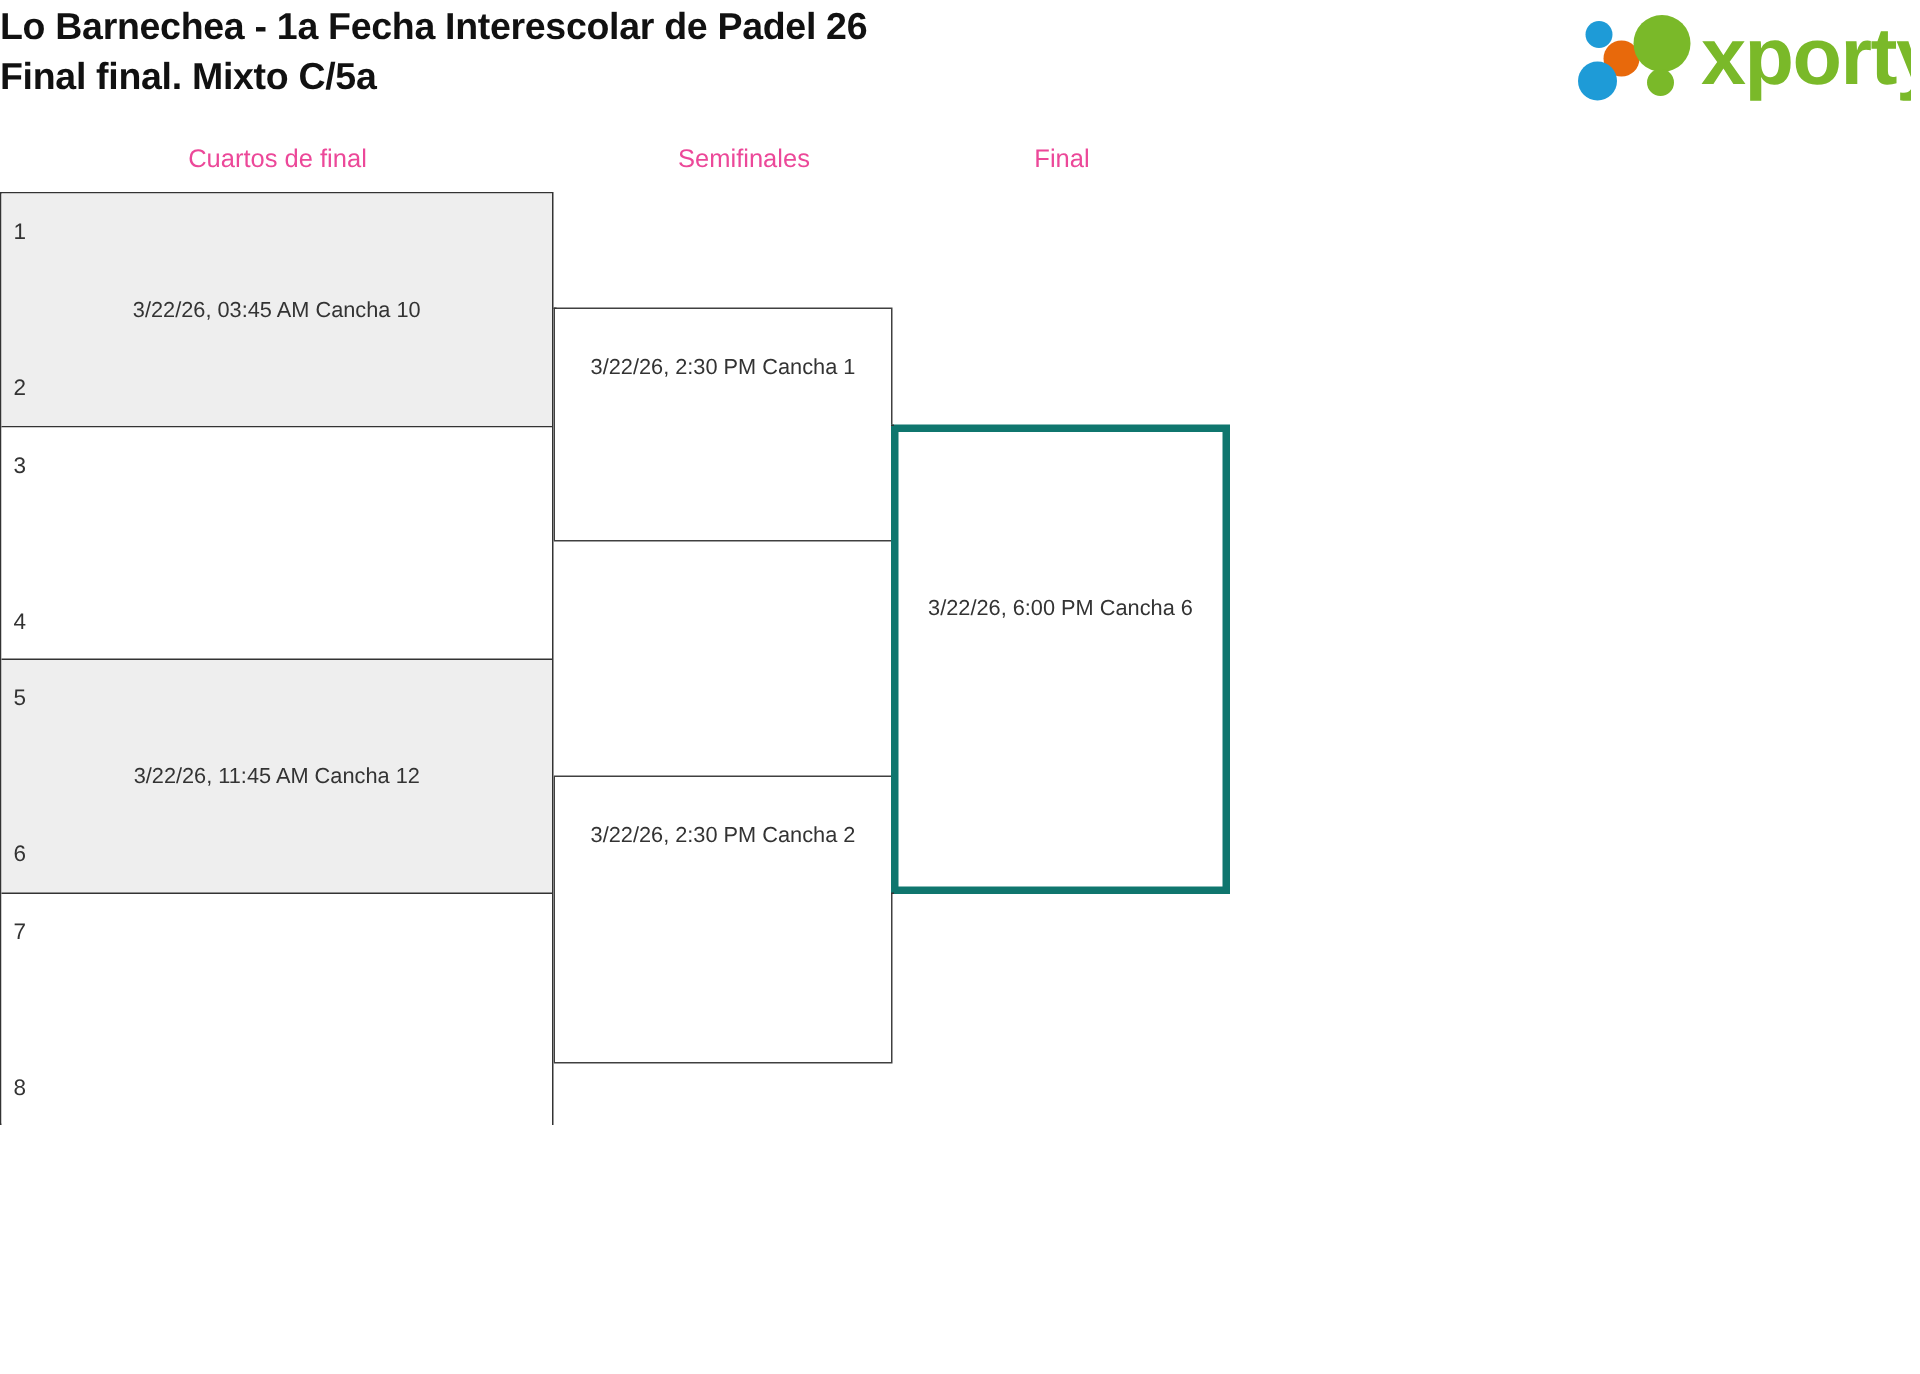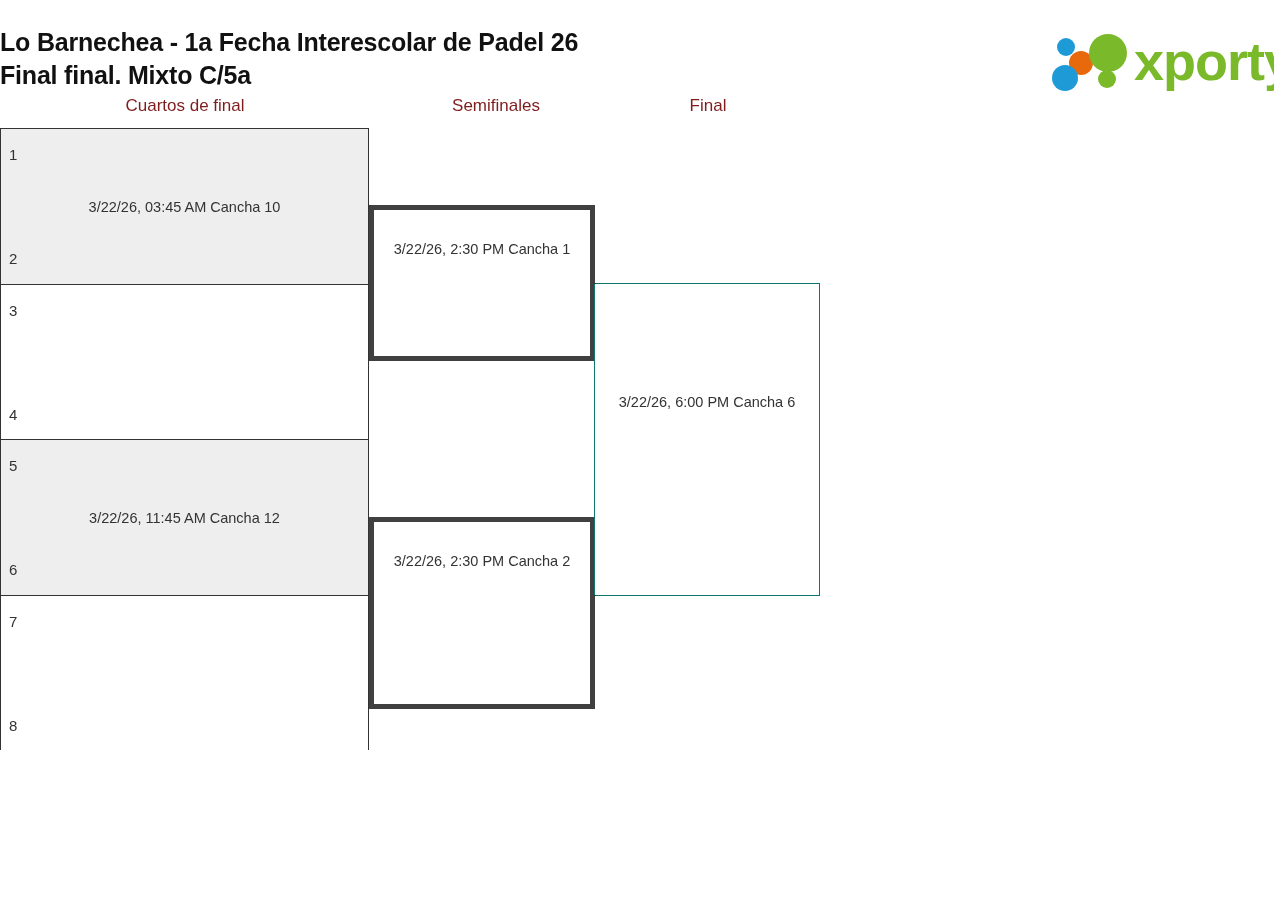--- a/index.html
+++ b/index.html
@@ -16,21 +16,20 @@
     color: #1a1a1a;
     overflow: hidden;
   }
 
   
   #page-header {
     position: absolute;
     left: 0; top: 0;
     width: 1280px;
     height: 78px;
-    margin-top: 24px;
   }
   #title-block {
     position: absolute;
     left: 0; top: 2px;
     font-size: 25px;
     font-weight: bold;
     line-height: 33px;
     letter-spacing: -0.2px;
     color: #111111;
     white-space: nowrap;
@@ -44,21 +43,21 @@
     top: 6px;
     width: 224px;
     height: 62px;
   }
 
   
   .column-header {
     position: absolute;
     font-size: 17px;
     font-weight: normal;
-    color: #7f1d1d;
+    color: #ec4899;
     text-align: center;
     white-space: nowrap;
     transform: translateX(-50%);
   }
   #header-qf   { left: 185px; top: 96px; }
   #header-sf   { left: 496px; top: 96px; }
   #header-final{ left: 708px; top: 96px; }
 
   
   #bracket {
@@ -109,21 +108,21 @@
     color: #333333;
     white-space: nowrap;
   }
 
   
   .sf-box {
     position: absolute;
     left: 369px;
     width: 226px;
     box-sizing: border-box;
-    border: 5px solid #404040;
+    border: 1px solid #404040;
     background: #ffffff;
   }
   #sf-box-1 { top: 205px; height: 156px; }
   #sf-box-2 { top: 517px; height: 192px; }
   .sf-info {
     position: absolute;
     left: 0; right: 0;
     top: 31px;
     text-align: center;
     font-size: 14.5px;
@@ -132,21 +131,21 @@
   }
 
   
   #final-box {
     position: absolute;
     left: 594px;
     top: 283px;
     width: 226px;
     height: 313px;
     box-sizing: border-box;
-    border: 1px solid #0f766e;
+    border: 5px solid #0f766e;
     background: #ffffff;
   }
   #final-info {
     position: absolute;
     left: 0; right: 0;
     top: 110px;
     text-align: center;
     font-size: 14.5px;
     color: #333333;
     white-space: nowrap;

